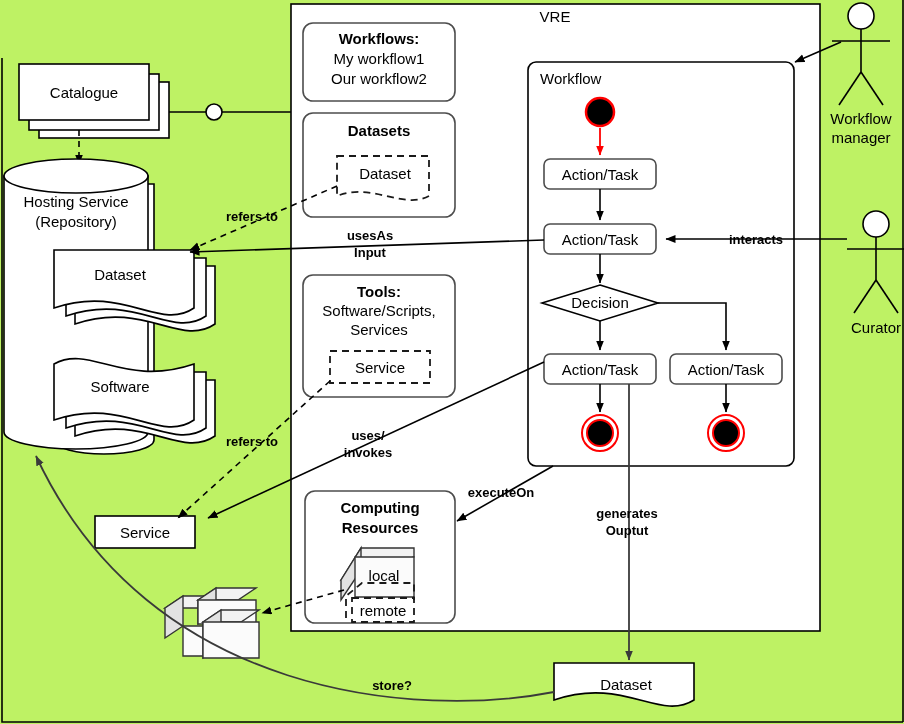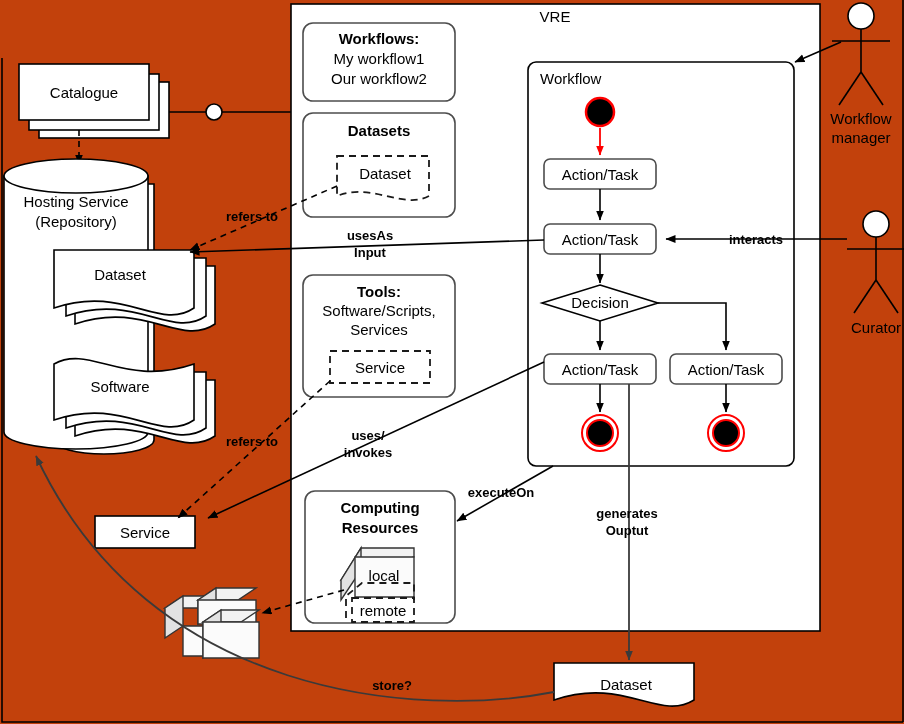--- a/index.html
+++ b/index.html
@@ -9,21 +9,21 @@
   }
   body {
     font-family: "Liberation Sans", sans-serif;
     color: #000000;
   }
   #diagram-root {
     position: relative;
     width: 904px;
     height: 724px;
     overflow: hidden;
-    background: #c2410c;
+    background: #bef264;
   }
   #diagram-svg {
     position: absolute;
     left: 0;
     top: 0;
     width: 904px;
     height: 724px;
   }
   .lbl {
     font-family: "Liberation Sans", sans-serif;

